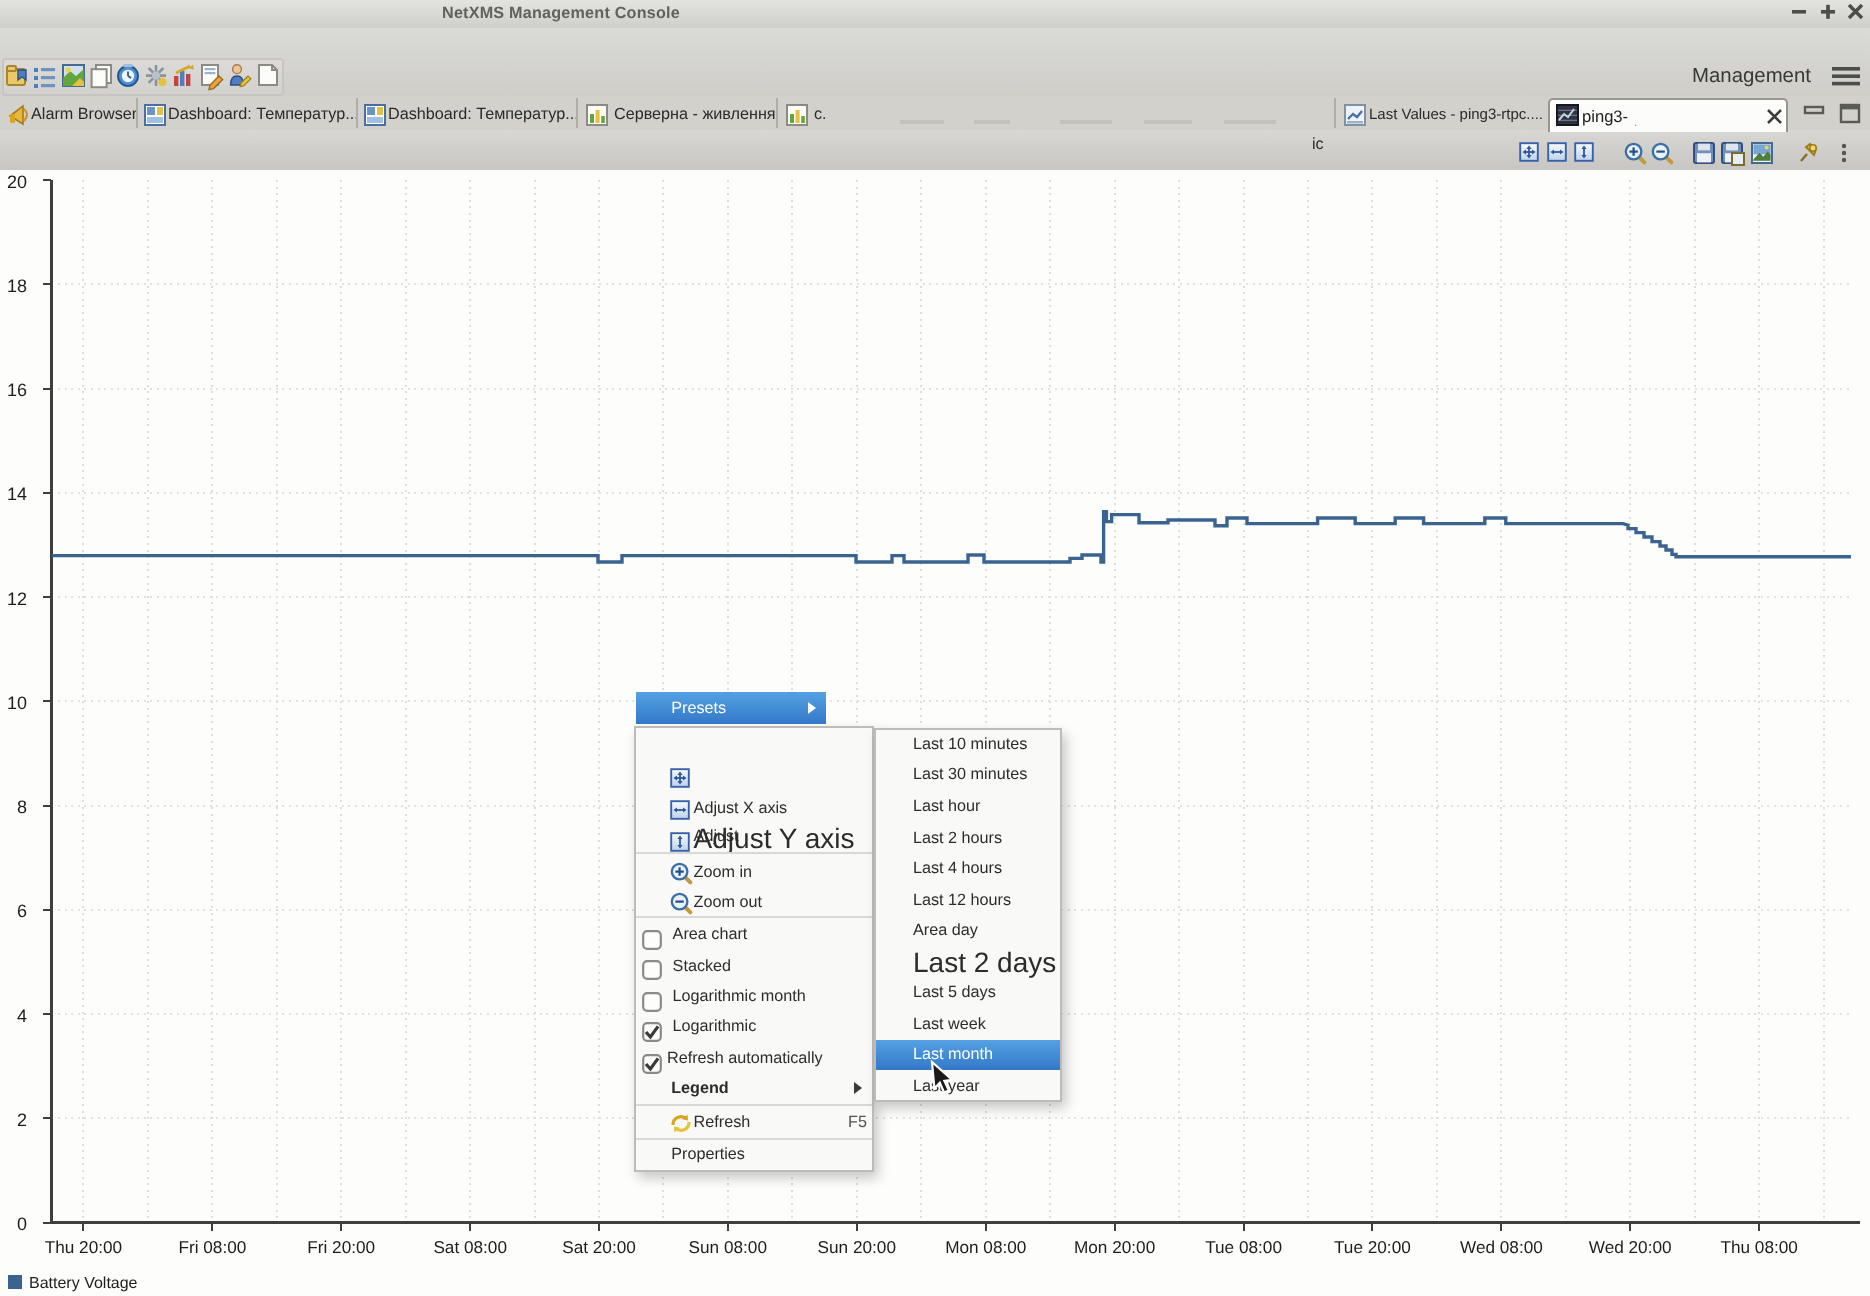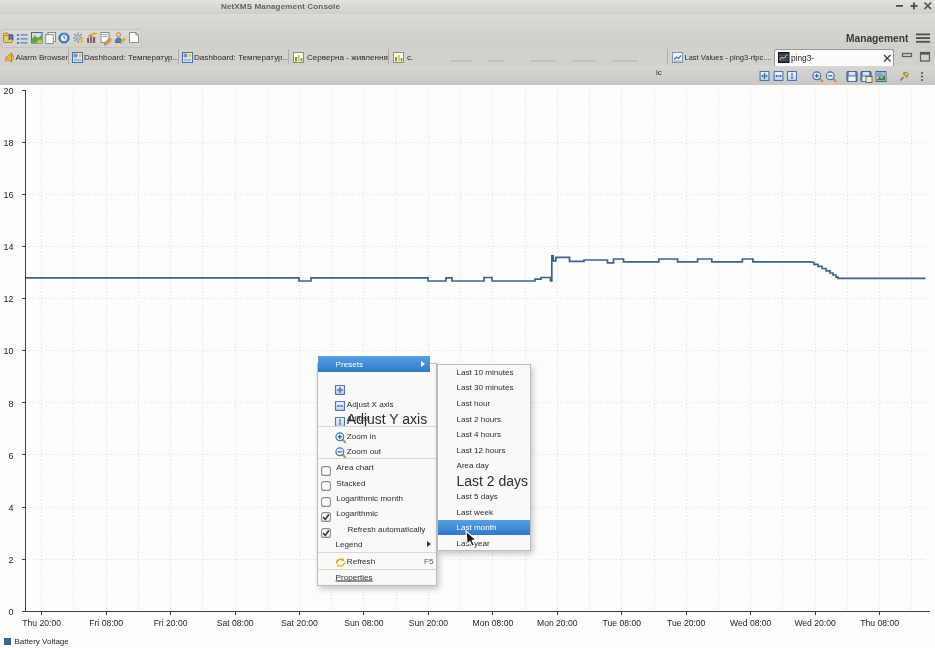--- a/index.html
+++ b/index.html
@@ -78,21 +78,21 @@
     <g transform="translate(112.5,1)">
       <circle cx="4" cy="2.6" r="2.2" fill="#f0c49a" stroke="#a87a4a" stroke-width="0.7"></circle>
       <path d="M0.8 10.5 q0 -4.5 3.2 -4.5 q3.2 0 3.2 4.5 z" fill="#4f7dc0" stroke="#2a4f86" stroke-width="0.7"></path>
       <path d="M6 9.5 l3.5 -3.5 1.4 1.4 -3.5 3.5 -1.8 0.4 z" fill="#e4c23f" stroke="#9c7c1c" stroke-width="0.6"></path>
     </g>
     <g transform="translate(127,1)">
       <path d="M0.5 0.5 h6.5 l2.5 2.5 v7.5 h-9 z" fill="#fcfcfa" stroke="#8b8b85" stroke-width="1"></path>
       <path d="M7 0.5 v2.5 h2.5" fill="none" stroke="#8b8b85" stroke-width="1"></path>
     </g>
   </svg>
-<span style="position:absolute;left:846px;top:32.5px;font-size:10.2px;font-weight:bold;color:#393934">Management</span>
+<span style="position:absolute;left:846px;top:32.5px;font-size:10.2px;font-weight:normal;color:#393934">Management</span>
 <svg width="16" height="12" style="position:absolute;left:915.5px;top:32.5px">
   <rect x="0" y="0.5" width="14" height="1.8" fill="#4d4d49"></rect>
   <rect x="0" y="4.2" width="14" height="1.8" fill="#4d4d49"></rect>
   <rect x="0" y="7.9" width="14" height="1.8" fill="#4d4d49"></rect>
 </svg>
 <div class="tabrow"></div>
 <div class="toolbar2"></div>
 <div class="chartarea"></div>
 <svg width="12" height="12" style="position:absolute;left:3.5px;top:51px">
     <path d="M1 7 l6.5 -5 v9 z" fill="#e8b93a" stroke="#a8781c" stroke-width="0.8"></path>
@@ -326,21 +326,21 @@
 <text x="621.8" y="541.3" font-size="8.6" fill="#1d1d1b" text-anchor="middle" font-family="Liberation Sans, sans-serif">Tue 08:00</text>
 <text x="686.2" y="541.3" font-size="8.6" fill="#1d1d1b" text-anchor="middle" font-family="Liberation Sans, sans-serif">Tue 20:00</text>
 <text x="750.7" y="541.3" font-size="8.6" fill="#1d1d1b" text-anchor="middle" font-family="Liberation Sans, sans-serif">Wed 08:00</text>
 <text x="815.1" y="541.3" font-size="8.6" fill="#1d1d1b" text-anchor="middle" font-family="Liberation Sans, sans-serif">Wed 20:00</text>
 <text x="879.6" y="541.3" font-size="8.6" fill="#1d1d1b" text-anchor="middle" font-family="Liberation Sans, sans-serif">Thu 08:00</text>
 <path d="M26.0,192.8 L299.0,192.8 L299.0,196 L311.0,196 L311.0,192.8 L428.0,192.8 L428.0,196 L446.0,196 L446.0,192.8 L452.0,192.8 L452.0,196 L484.0,196 L484.0,192.5 L492.0,192.5 L492.0,196 L535.0,196 L535.0,194.2 L541.0,194.2 L541.0,192.5 L550.5,192.5 L550.5,196 L551.8,196 L551.8,170.8 L553.2,170.8 L553.2,175.8 L555.8,175.8 L555.8,172.3 L569.5,172.3 L569.5,176.4 L584.0,176.4 L584.0,175.0 L607.5,175.0 L607.5,177.9 L613.5,177.9 L613.5,174.0 L623.5,174.0 L623.5,176.8 L658.8,176.8 L658.8,174.0 L677.6,174.0 L677.6,176.8 L697.6,176.8 L697.6,174.0 L711.8,174.0 L711.8,176.8 L742.4,176.8 L742.4,174.0 L752.9,174.0 L752.9,176.8 L811.5,176.8 L814.0,177.6 L814.0,179.3 L818.0,179.3 L818.0,181.3 L822.0,181.3 L822.0,183.5 L826.0,183.5 L826.0,185.8 L830.0,185.8 L830.0,188 L833.0,188 L833.0,190 L836.0,190 L836.0,192.2 L838.0,192.2 L838.0,193.4 L925.5,193.4" fill="none" stroke="#3a648f" stroke-width="1.7" shape-rendering="auto"></path>
 <rect x="4" y="552.5" width="7" height="7" fill="#39648f"></rect>
 <text x="14.5" y="559" font-size="8" fill="#1d1d1b" font-family="Liberation Sans, sans-serif">Battery Voltage</text>
 </svg>
 <div style="position:absolute;left:316.5px;top:363px;width:120.5px;height:223px;background:#f9f9f7;border:1px solid #bdbcb7;box-shadow:2px 3px 6px rgba(0,0,0,0.22);box-sizing:border-box;z-index:10"></div>
-<div style="position:absolute;left:317.5px;top:356px;width:112px;height:15.5px;background:linear-gradient(#55a1e4,#3378c8);z-index:11">
+<div style="position:absolute;left:317.5px;top:346px;width:95px;height:15.5px;background:linear-gradient(#55a1e4,#3378c8);z-index:11">
     <span style="position:absolute;left:18.100000000000023px;top:50%;transform:translateY(-50%);font-size:8.1px;color:#fff;white-space:nowrap;">Presets</span>
     <span style="position:absolute;right:5px;top:50%;transform:translateY(-50%);width:0;height:0;border-left:4px solid #fff;border-top:3.5px solid transparent;border-bottom:3.5px solid transparent"></span>
   </div>
 <div style="position:absolute;left:317.5px;top:380.2px;width:118.5px;height:15.5px;z-index:11">
     <span style="position:absolute;left:17.80000000000001px;top:2px;width:11px;height:11px"><svg width="11" height="11">
         <g transform="translate(0,0)">
           <defs>
             <linearGradient id="agr0_0_all" x1="0" y1="0" x2="0" y2="1">
               <stop offset="0" stop-color="#f8fbfe"></stop>
               <stop offset="1" stop-color="#bed3ec"></stop>
@@ -437,42 +437,42 @@
         <rect x="0.6" y="0.6" width="8.8" height="8.8" rx="2" fill="#fdfdfc" stroke="#8a8a86" stroke-width="1.1"></rect>
         <path d="M2 5 l2.2 2.5 L8 2.2" fill="none" stroke="#3a3a38" stroke-width="1.6"></path>
       </svg></span>
     <span style="position:absolute;left:18.80000000000001px;top:50%;transform:translateY(-50%);font-size:8.1px;color:#2c2c2a;white-space:nowrap;">Logarithmic</span>
   </div>
 <div style="position:absolute;left:317.5px;top:521.1px;width:118.5px;height:15.5px;z-index:11">
     <span style="position:absolute;left:3.8000000000000114px;top:2.6px;width:10px;height:10px"><svg width="10" height="10">
         <rect x="0.6" y="0.6" width="8.8" height="8.8" rx="2" fill="#fdfdfc" stroke="#8a8a86" stroke-width="1.1"></rect>
         <path d="M2 5 l2.2 2.5 L8 2.2" fill="none" stroke="#3a3a38" stroke-width="1.6"></path>
       </svg></span>
-    <span style="position:absolute;left:30px;top:50%;transform:translateY(-50%);font-size:8.1px;color:#2c2c2a;white-space:nowrap;">Refresh automatically</span>
+    <span style="position:absolute;left:16px;top:50%;transform:translateY(-50%);font-size:8.1px;color:#2c2c2a;white-space:nowrap;">Refresh automatically</span>
   </div>
 <div style="position:absolute;left:317.5px;top:536.6px;width:118.5px;height:15.5px;z-index:11">
-    <span style="position:absolute;left:18.100000000000023px;top:50%;transform:translateY(-50%);font-size:8.1px;color:#2c2c2a;white-space:nowrap;">Legend</span>
+    <span style="position:absolute;left:18.100000000000023px;top:50%;transform:translateY(-50%);font-size:8.1px;color:#2c2c2a;white-space:nowrap;font-weight:bold;">Legend</span>
     <span style="position:absolute;right:5px;top:50%;transform:translateY(-50%);width:0;height:0;border-left:4px solid #3a3a38;border-top:3.5px solid transparent;border-bottom:3.5px solid transparent"></span>
   </div>
 <div style="position:absolute;left:317.5px;top:552.0px;width:118.5px;height:1px;background:#d8d8d4;z-index:11"></div>
 <div style="position:absolute;left:317.5px;top:552.9px;width:118.5px;height:15.5px;z-index:11">
     <span style="position:absolute;left:17.80000000000001px;top:2px;width:11px;height:11px"><svg width="12" height="12">
         <g transform="translate(0,0)">
           <path d="M1.5 6.5 a4 4 0 0 1 6.8 -3" fill="none" stroke="#d9a520" stroke-width="1.6"></path>
           <path d="M8.8 1.2 l0.2 3 l-3 -0.6 z" fill="#d9a520"></path>
           <path d="M9.5 5 a4 4 0 0 1 -6.8 3" fill="none" stroke="#e8c23a" stroke-width="1.6"></path>
           <path d="M2.2 10.3 l-0.2 -3 l3 0.6 z" fill="#e8c23a"></path>
         </g>
       </svg></span>
     <span style="position:absolute;left:29.30000000000001px;top:50%;transform:translateY(-50%);font-size:8.1px;color:#2c2c2a;white-space:nowrap;">Refresh</span>
     <span style="position:absolute;left:106.5px;top:50%;transform:translateY(-50%);font-size:8.1px;color:#55554f;white-space:nowrap;">F5</span>
   </div>
 <div style="position:absolute;left:317.5px;top:569.0px;width:118.5px;height:1px;background:#d8d8d4;z-index:11"></div>
 <div style="position:absolute;left:317.5px;top:569.5px;width:118.5px;height:15.5px;z-index:11">
-    <span style="position:absolute;left:18.100000000000023px;top:50%;transform:translateY(-50%);font-size:8.1px;color:#2c2c2a;white-space:nowrap;text-decoration:underline;">Properties</span>
+    <span style="position:absolute;left:18.100000000000023px;top:50%;transform:translateY(-50%);font-size:8.1px;color:#2c2c2a;white-space:nowrap;">Properties</span>
   </div>
 <div style="position:absolute;left:437px;top:364px;width:94px;height:187px;background:#f9f9f7;border:1px solid #bdbcb7;box-shadow:2px 3px 6px rgba(0,0,0,0.22);box-sizing:border-box;z-index:12"></div>
 <div style="position:absolute;left:438px;top:364.1px;width:92px;height:15.5px;z-index:13">
     <span style="position:absolute;left:18.5px;top:50%;transform:translateY(-50%);font-size:8.1px;color:#2c2c2a;white-space:nowrap">Last 10 minutes</span>
   </div>
 <div style="position:absolute;left:438px;top:379.7px;width:92px;height:15.5px;z-index:13">
     <span style="position:absolute;left:18.5px;top:50%;transform:translateY(-50%);font-size:8.1px;color:#2c2c2a;white-space:nowrap">Last 30 minutes</span>
   </div>
 <div style="position:absolute;left:438px;top:395.2px;width:92px;height:15.5px;z-index:13">
     <span style="position:absolute;left:18.5px;top:50%;transform:translateY(-50%);font-size:8.1px;color:#2c2c2a;white-space:nowrap">Last hour</span>

